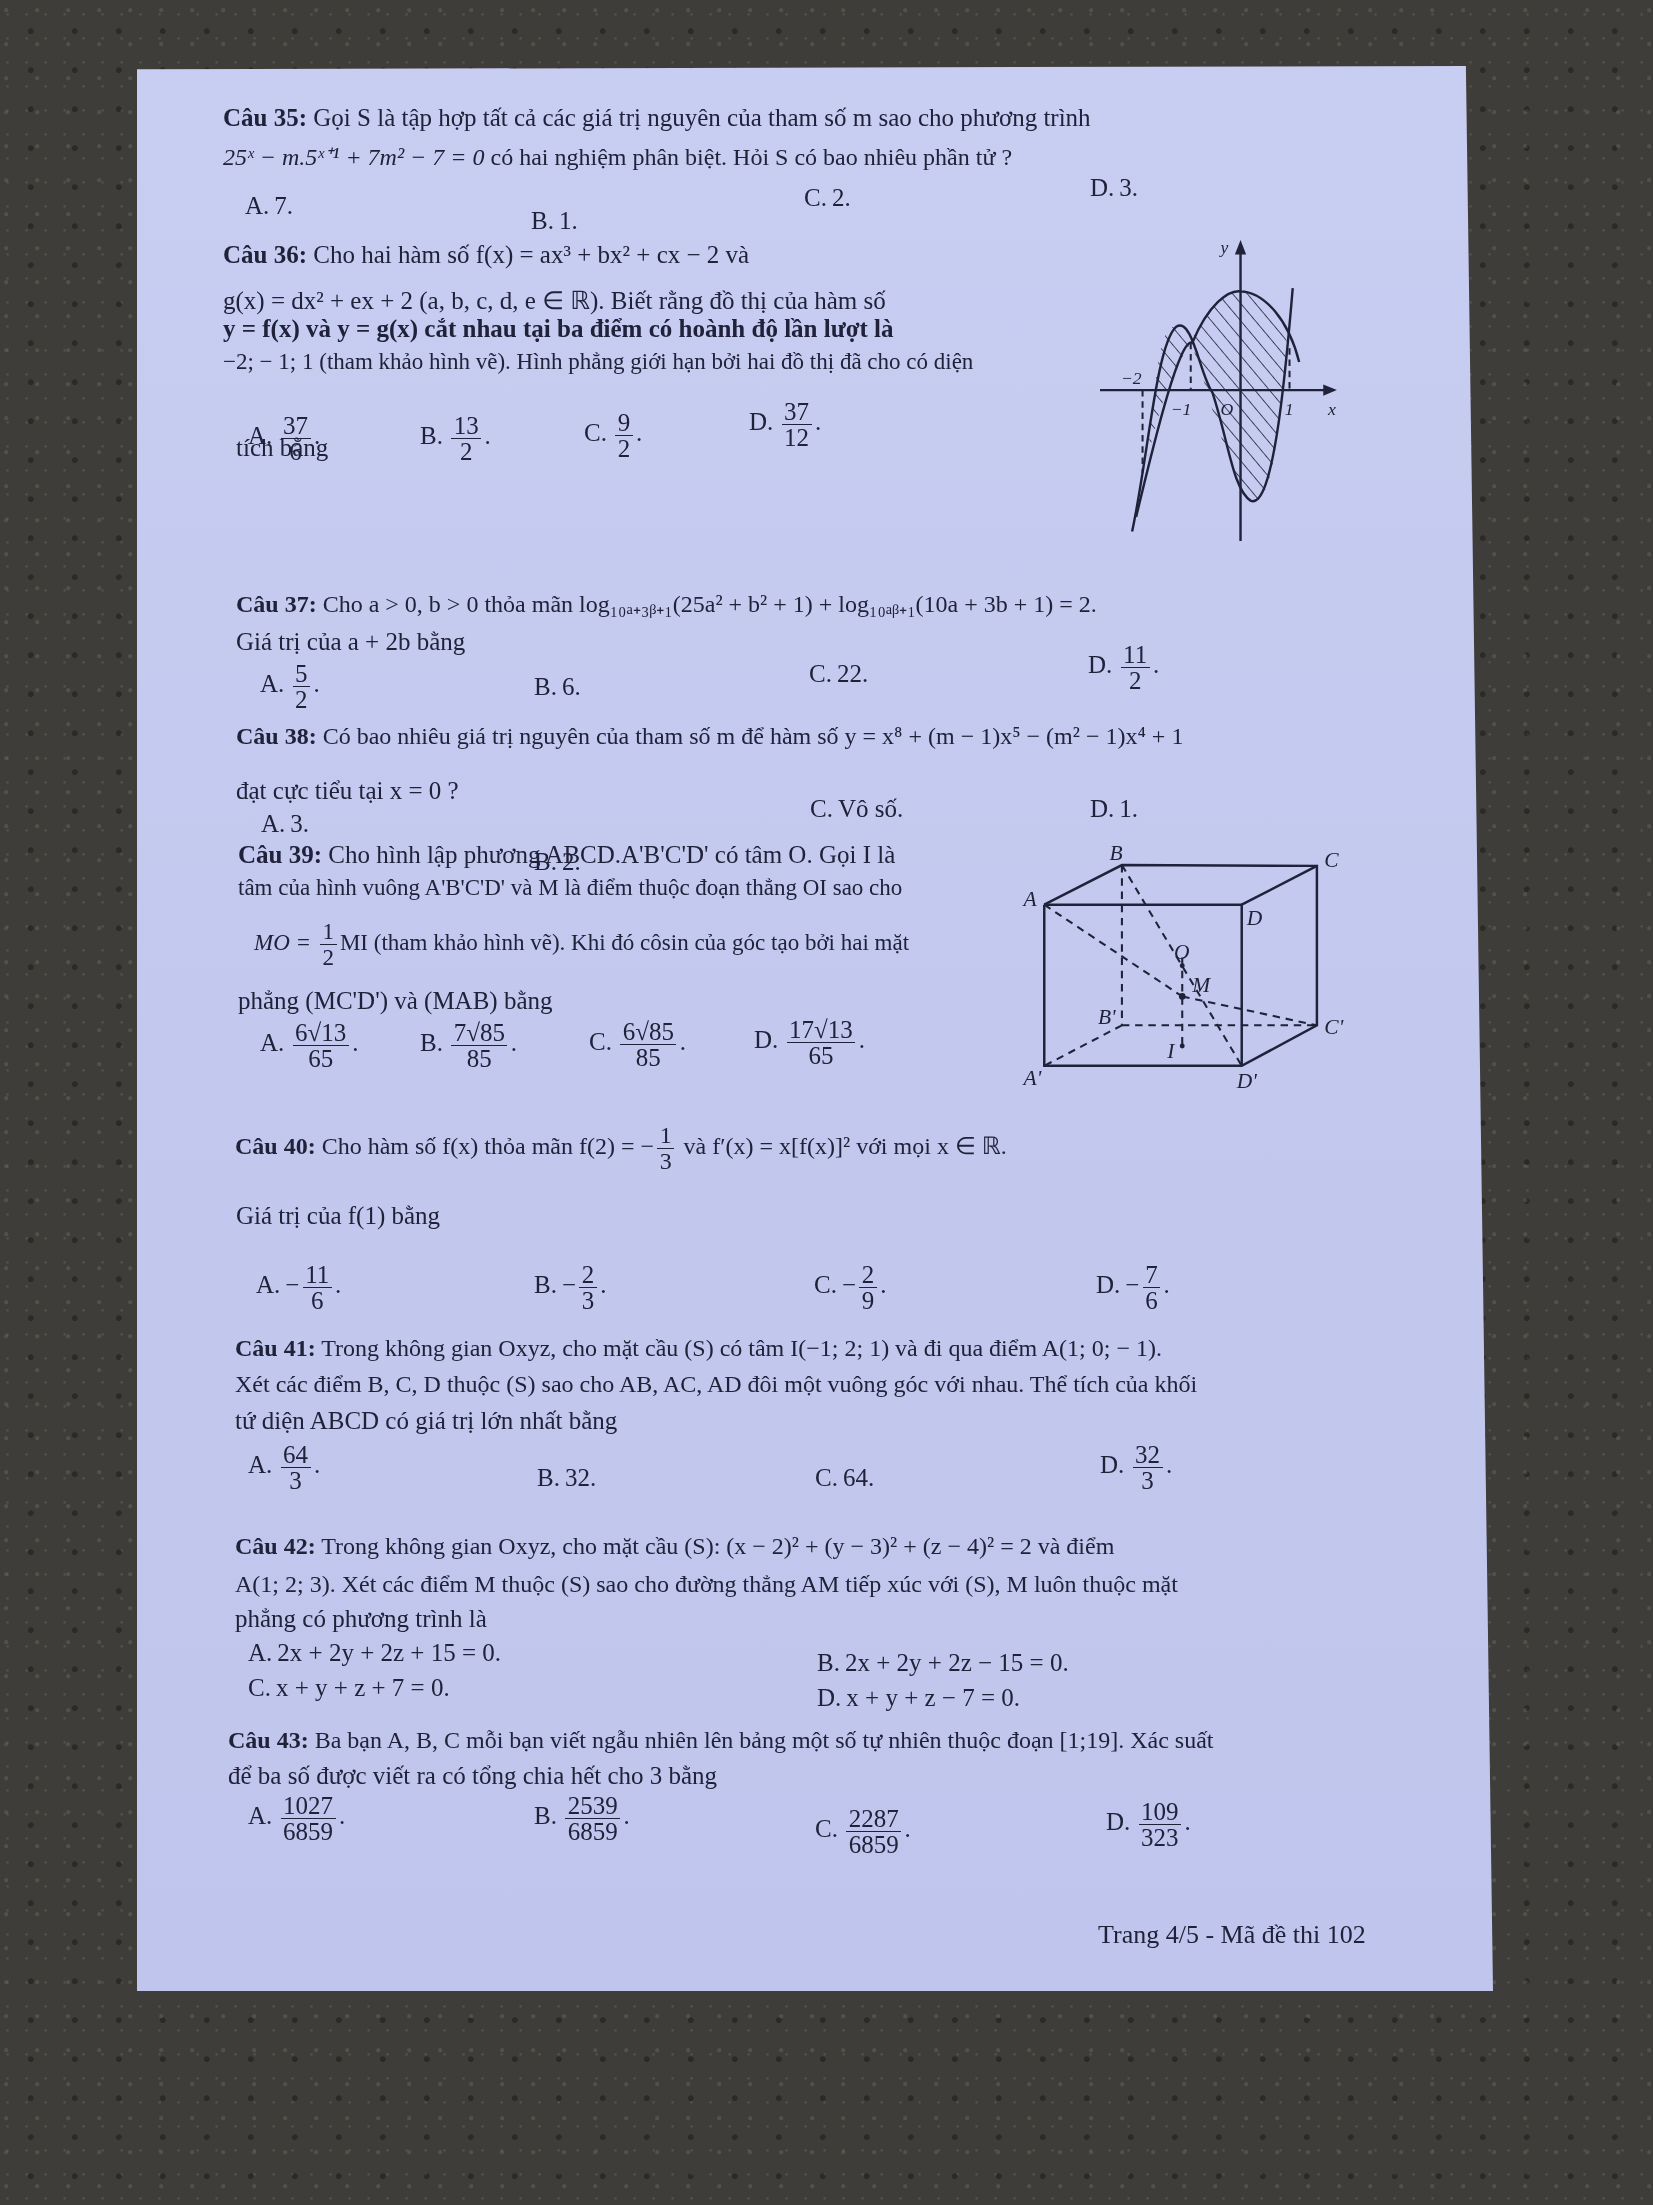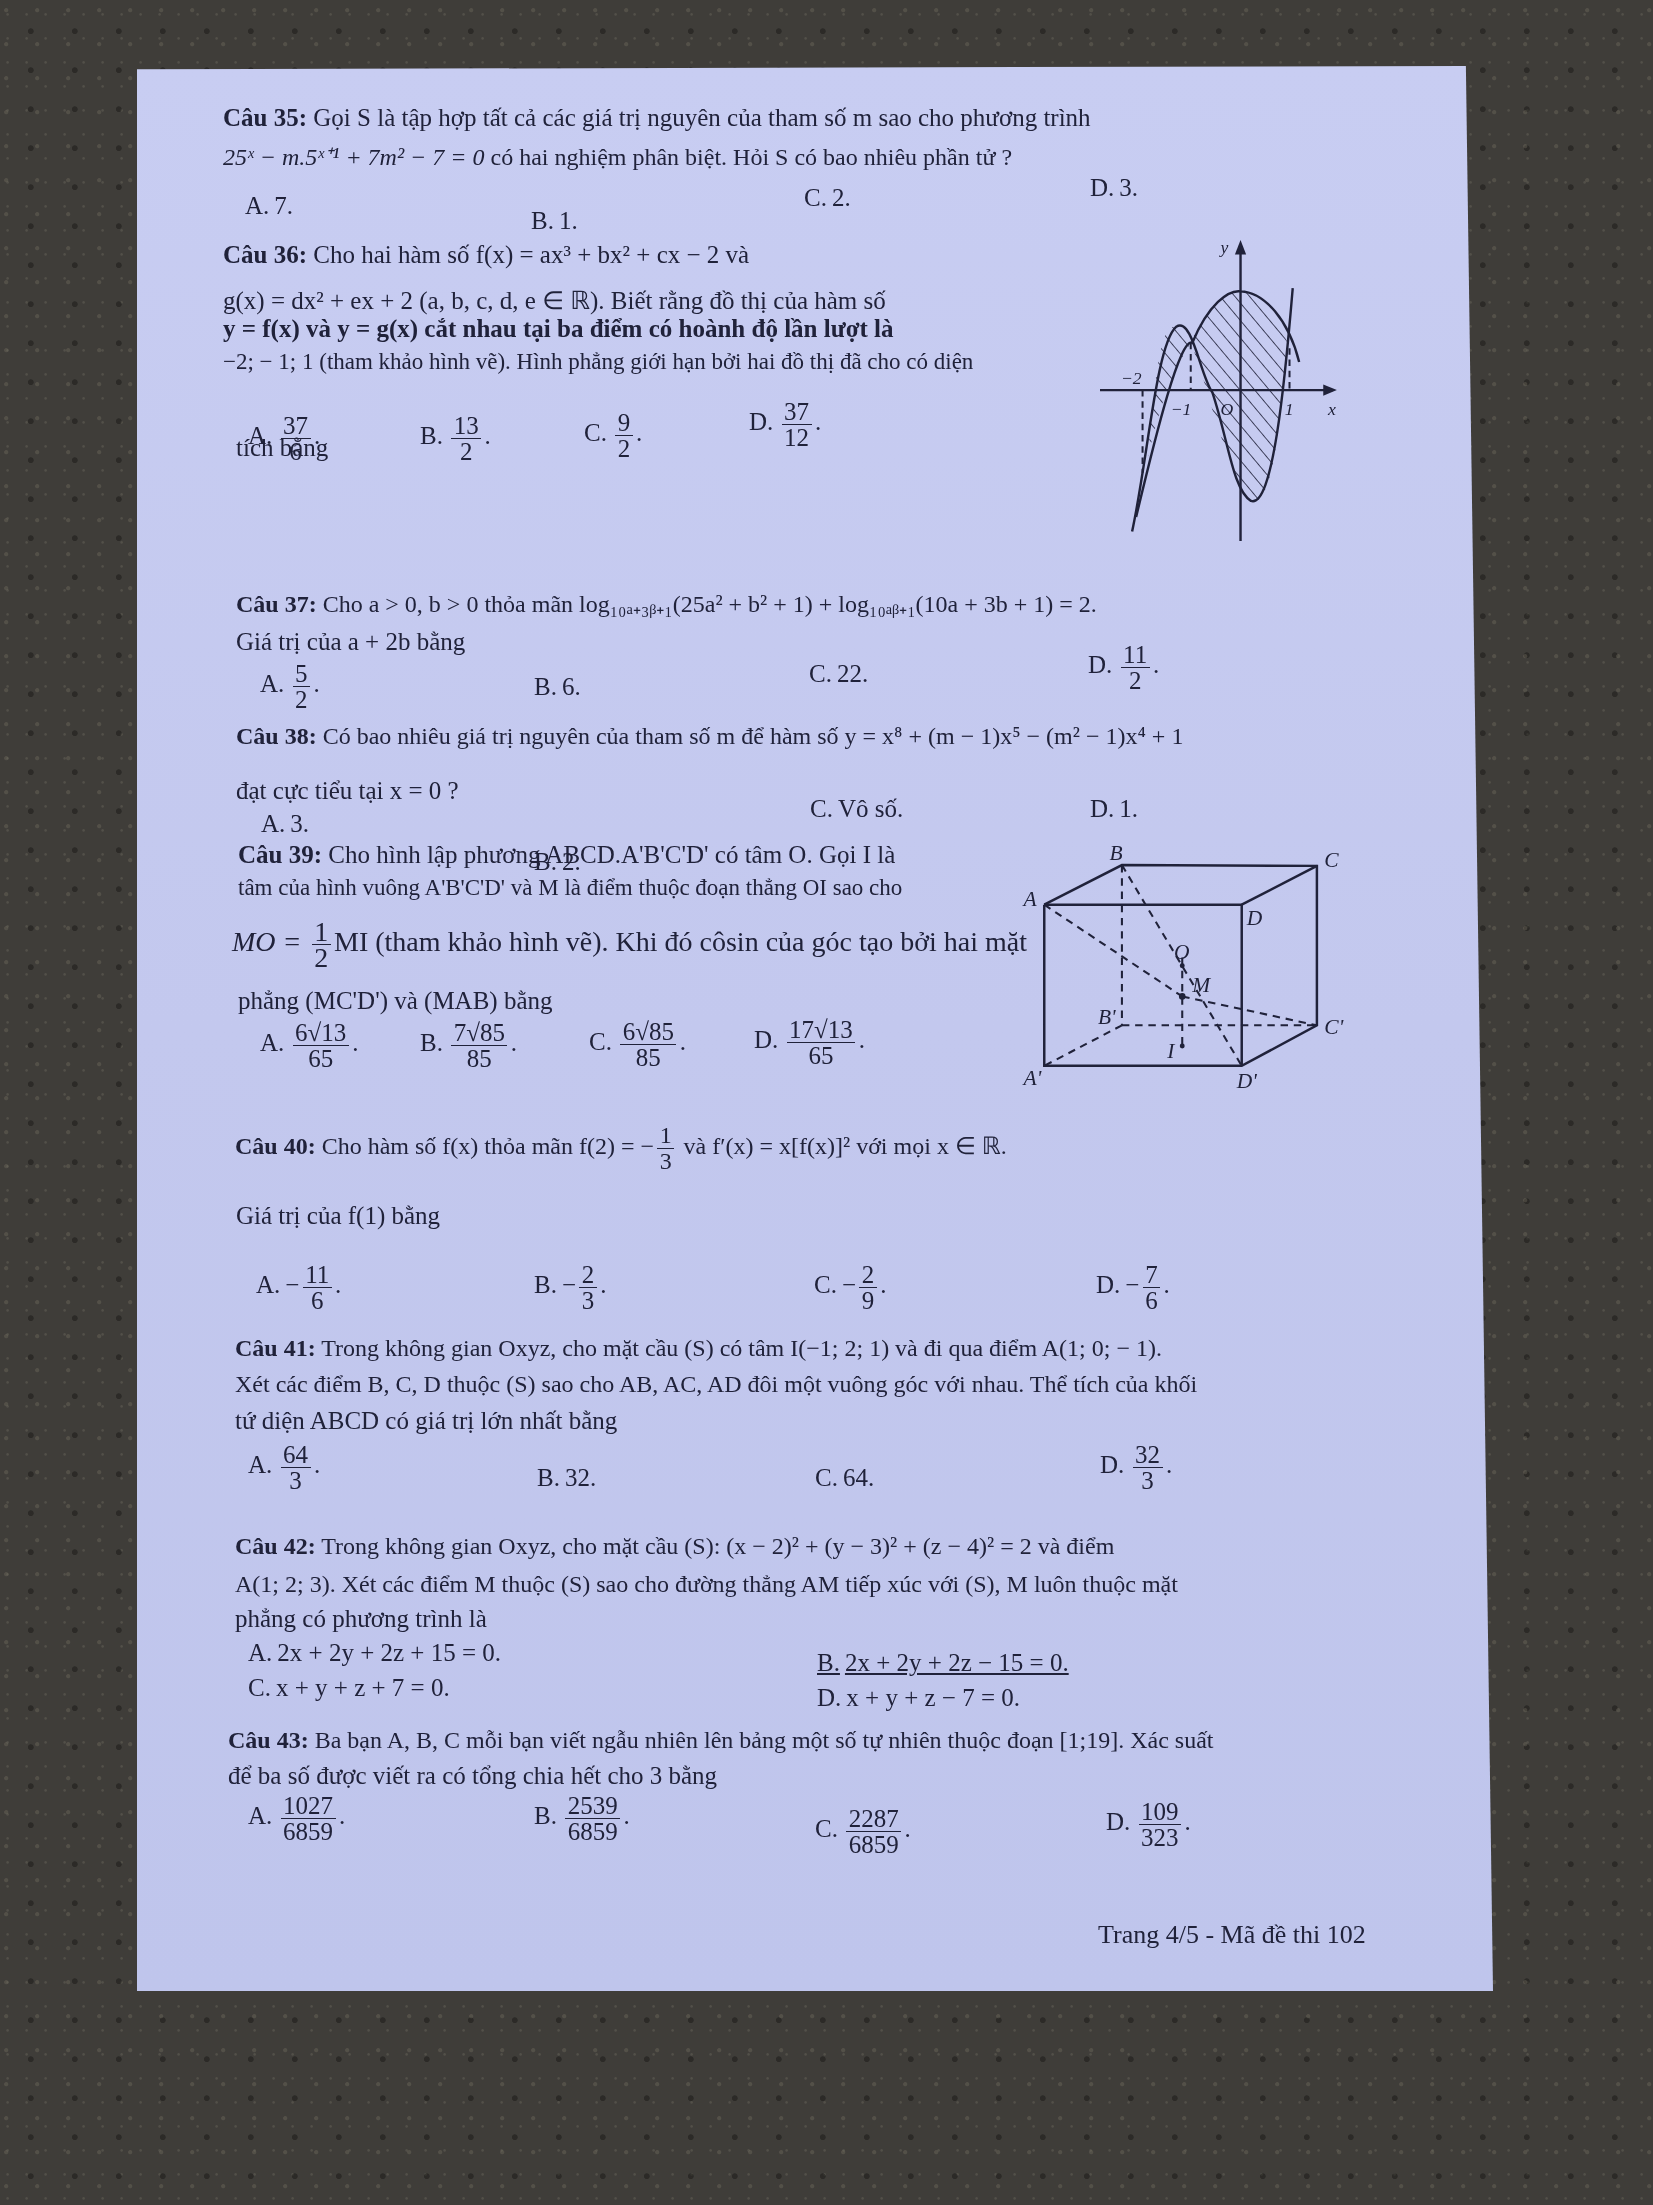--- a/index.html
+++ b/index.html
@@ -108,21 +108,21 @@
 
 <div class="txt" style="left:236px;top:721px;font-size:24px;"><span class="q">Câu 38:</span><span> Có bao nhiêu giá trị nguyên của tham số m để hàm số y = x⁸ + (m − 1)x⁵ − (m² − 1)x⁴ + 1</span></div>
 <div class="txt" style="left:236px;top:776px;">đạt cực tiểu tại x = 0 ?</div>
 <div class="opt" style="left:261px;top:810px;"><span class="lbl">A.</span><span>3.</span></div>
 <div class="opt" style="left:534px;top:809px;margin-top:39px;"><span class="lbl">B.</span><span>2.</span></div>
 <div class="opt" style="left:810px;top:795px;"><span class="lbl">C.</span><span>Vô số.</span></div>
 <div class="opt" style="left:1090px;top:795px;"><span class="lbl">D.</span><span>1.</span></div>
 
 <div class="txt" style="left:238px;top:840px;"><span class="q">Câu 39:</span><span> Cho hình lập phương ABCD.A'B'C'D' có tâm O. Gọi I là</span></div>
 <div class="txt" style="left:238px;top:873px;font-size:23px;">tâm của hình vuông A'B'C'D' và M là điểm thuộc đoạn thẳng OI sao cho</div>
-<div class="txt" style="left:232px;top:919px;font-size:28px;"><span class="i">MO = </span><span class="frac">
+<div class="txt" style="left:254px;top:919px;font-size:23px;"><span class="i">MO = </span><span class="frac">
       <span class="n">1</span>
       <span>2</span>
     </span><span>MI (tham khảo hình vẽ). Khi đó côsin của góc tạo bởi hai mặt</span></div>
 <div class="txt" style="left:238px;top:986px;">phẳng (MC'D') và (MAB) bằng</div>
 <div class="opt" style="left:260px;top:1020px;"><span class="lbl">A.</span><span class="frac">
       <span class="n">6√13</span>
       <span>65</span>
     </span>.</div>
 <div class="opt" style="left:420px;top:1020px;"><span class="lbl">B.</span><span class="frac">
       <span class="n">7√85</span>
@@ -201,21 +201,21 @@
 <div class="opt" style="left:815px;top:1464px;"><span class="lbl">C.</span><span>64.</span></div>
 <div class="opt" style="left:1100px;top:1442px;"><span class="lbl">D.</span><span class="frac">
       <span class="n">32</span>
       <span>3</span>
     </span>.</div>
 
 <div class="txt" style="left:235px;top:1531px;font-size:24px;"><span class="q">Câu 42:</span><span> Trong không gian Oxyz, cho mặt cầu (S): (x − 2)² + (y − 3)² + (z − 4)² = 2 và điểm</span></div>
 <div class="txt" style="left:235px;top:1569px;font-size:24px;">A(1; 2; 3). Xét các điểm M thuộc (S) sao cho đường thẳng AM tiếp xúc với (S), M luôn thuộc mặt</div>
 <div class="txt" style="left:235px;top:1604px;">phẳng có phương trình là</div>
 <div class="opt" style="left:248px;top:1639px;"><span class="lbl">A.</span><span>2x + 2y + 2z + 15 = 0.</span></div>
-<div class="opt" style="left:817px;top:1649px;text-decoration:underline;"><span class="lbl">B.</span><span>2x + 2y + 2z − 15 = 0.</span></div>
+<div class="opt" style="left:817px;top:1649px;"><span class="lbl">B.</span><span>2x + 2y + 2z − 15 = 0.</span></div>
 <div class="opt" style="left:248px;top:1674px;"><span class="lbl">C.</span><span>x + y + z + 7 = 0.</span></div>
 <div class="opt" style="left:817px;top:1684px;"><span class="lbl">D.</span><span>x + y + z − 7 = 0.</span></div>
 
 <div class="txt" style="left:228px;top:1725px;font-size:24px;"><span class="q">Câu 43:</span><span> Ba bạn A, B, C mỗi bạn viết ngẫu nhiên lên bảng một số tự nhiên thuộc đoạn [1;19]. Xác suất</span></div>
 <div class="txt" style="left:228px;top:1761px;">để ba số được viết ra có tổng chia hết cho 3 bằng</div>
 <div class="opt" style="left:248px;top:1793px;"><span class="lbl">A.</span><span class="frac">
       <span class="n">1027</span>
       <span>6859</span>
     </span>.</div>
 <div class="opt" style="left:534px;top:1793px;"><span class="lbl">B.</span><span class="frac">

